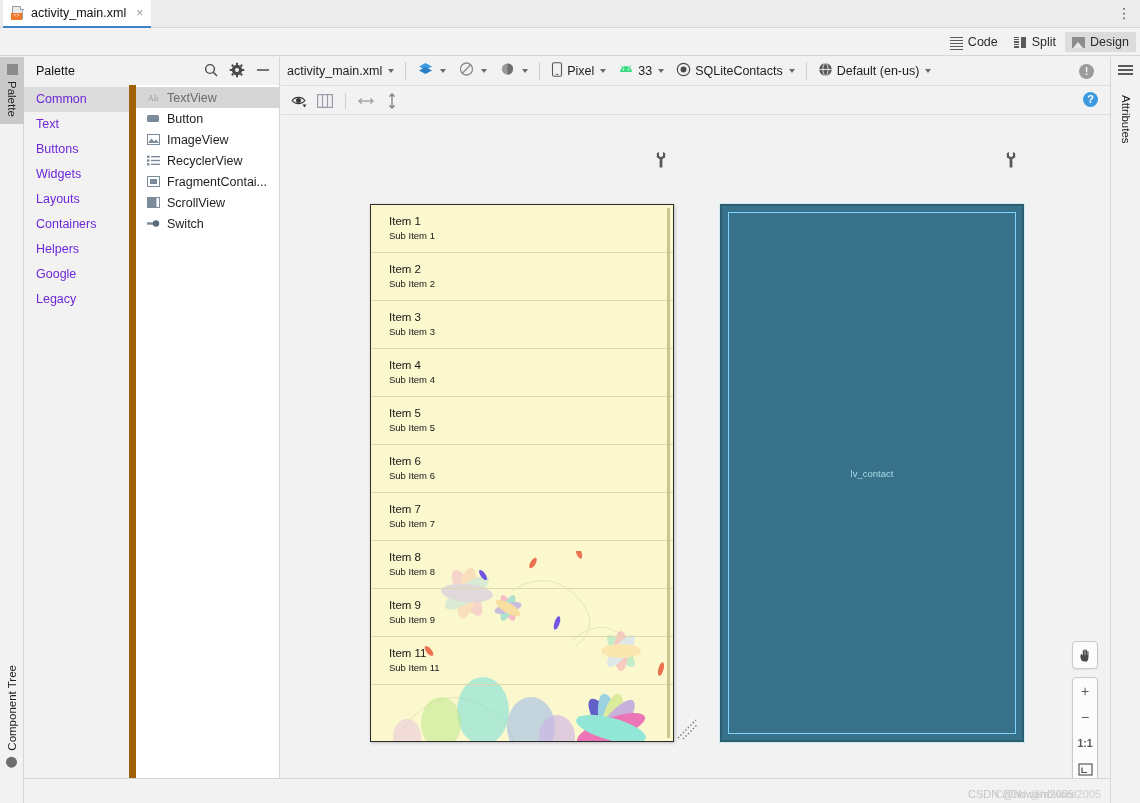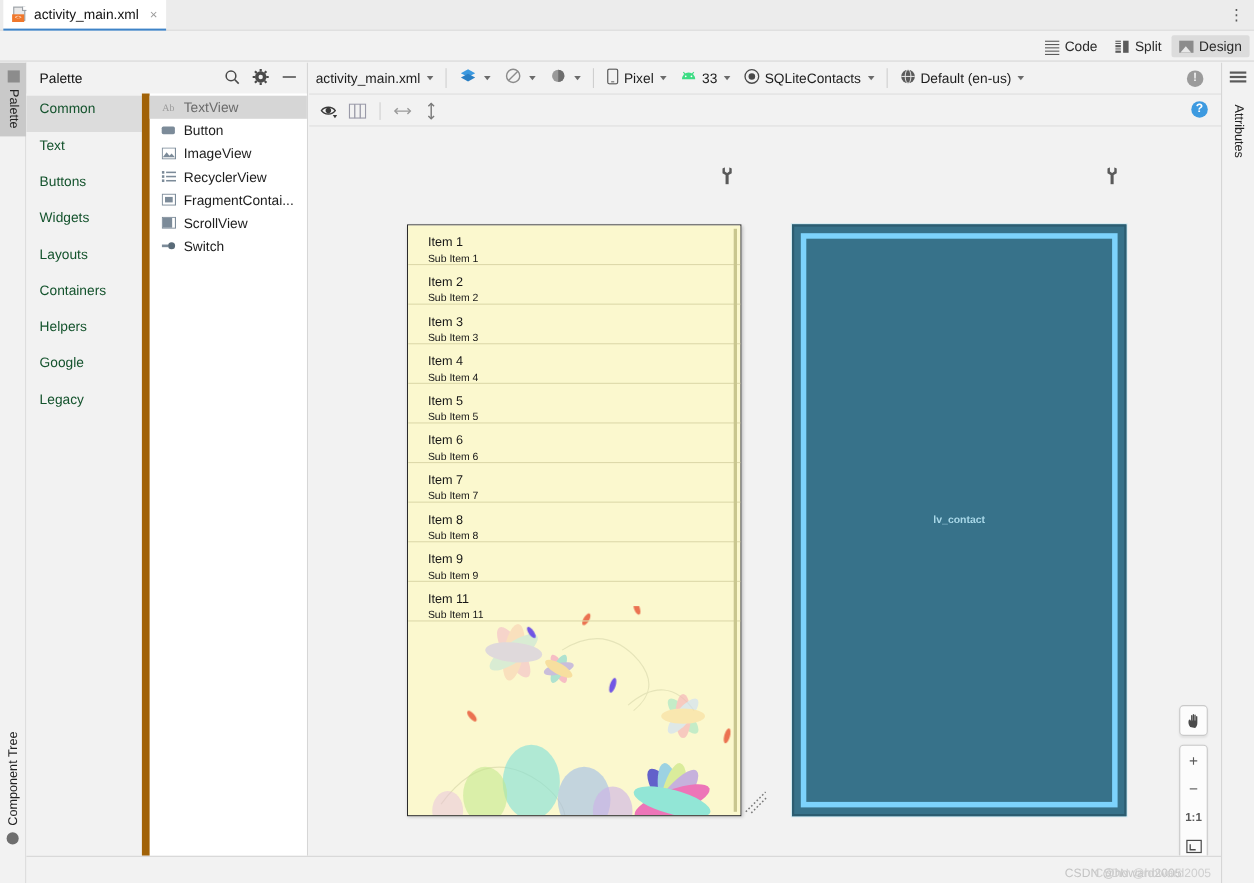--- a/index.html
+++ b/index.html
@@ -96,22 +96,22 @@
   .palette-head {
     height: 28px; display: flex; align-items: center;
     padding-left: 12px; position: relative;
   }
   .palette-title { font-size: 12.5px; color: #111; }
   .palette-head-icons { position: absolute; right: 8px; top: 5px; display: flex; gap: 10px; align-items: center; }
   .hicon { width: 16px; height: 16px; cursor: pointer; color: #4a4a4a; }
   .palette-body { position: absolute; top: 28px; left: 0; right: 0; bottom: 0; display: flex; }
   .cat-col { width: 105px; background: #f2f2f2; padding-top: 2px; }
   .cat {
-    height: 33px; line-height: 25px; padding-left: 12px;
-    font-size: 12.5px; color: #14532d; cursor: pointer;
+    height: 25px; line-height: 25px; padding-left: 12px;
+    font-size: 12.5px; color: #6d28d9; cursor: pointer;
   }
   .cat.selected { background: #dcdcdc; }
   .item-col { flex: 1; background: #ffffff; border-left: 7px solid #a16207; padding-top: 2px; }
   .pitem {
     height: 21px; display: flex; align-items: center; gap: 7px;
     padding-left: 10px; font-size: 12.5px; color: #1d1d1d; cursor: pointer;
   }
   .pitem.selected { background: #d6d6d6; color: #6b6b6b; }
   .pi-ico { width: 14px; height: 14px; flex: none; display:flex; align-items:center; justify-content:center; }
 
@@ -151,43 +151,42 @@
   }
   .wrench {
     position: absolute; width: 14px; height: 16px; cursor: pointer;
   }
   .listview {
     position: absolute; left: 0; top: 0; right: 0; bottom: 0;
     background: #fbf8ce; overflow: hidden;
   }
   .flowers { position: absolute; left: 0; right: 0; bottom: 0; height: 190px; overflow: hidden; pointer-events: none; }
   .lrow {
-    position: relative; height: 36px; padding: 9px 0 0 18px;
+    position: relative; height: 48px; padding: 9px 0 0 18px;
     border-bottom: 1px solid #ddd9aa;
   }
   .lrow .t1 { font-size: 11.5px; color: #171717; line-height: 15px; }
   .lrow .t2 { font-size: 9.5px; color: #171717; line-height: 13px; }
   .lscroll {
     position: absolute; right: 3px; top: 3px; width: 3px; bottom: 3px;
     background: #c9c68f;
   }
   .resize-handle {
     position: absolute; width: 22px; height: 22px; cursor: nwse-resize;
   }
 
   
   .blueprint {
     position: absolute; background: #37728a;
     border: 2px solid #2c5d71;
     box-shadow: 0 0 0 1px rgba(180,225,240,0.55);
   }
   .bp-inner {
     position: absolute; left: 6px; top: 6px; right: 6px; bottom: 6px;
-    border: 5px solid #7dd3fc;
-    font-weight: bold;
+    border: 1px solid #7dd3fc;
   }
   .bp-label {
     position: absolute; left: 0; right: 0; top: 50%; transform: translateY(-50%);
     text-align: center; font-size: 9.5px; color: #a9d8e8;
   }
 
   
   .zoomctl { position: absolute; right: 12px; }
   .zbox {
     width: 26px; background: #fcfcfc; border: 1px solid #c9c9c9; border-radius: 4px;

